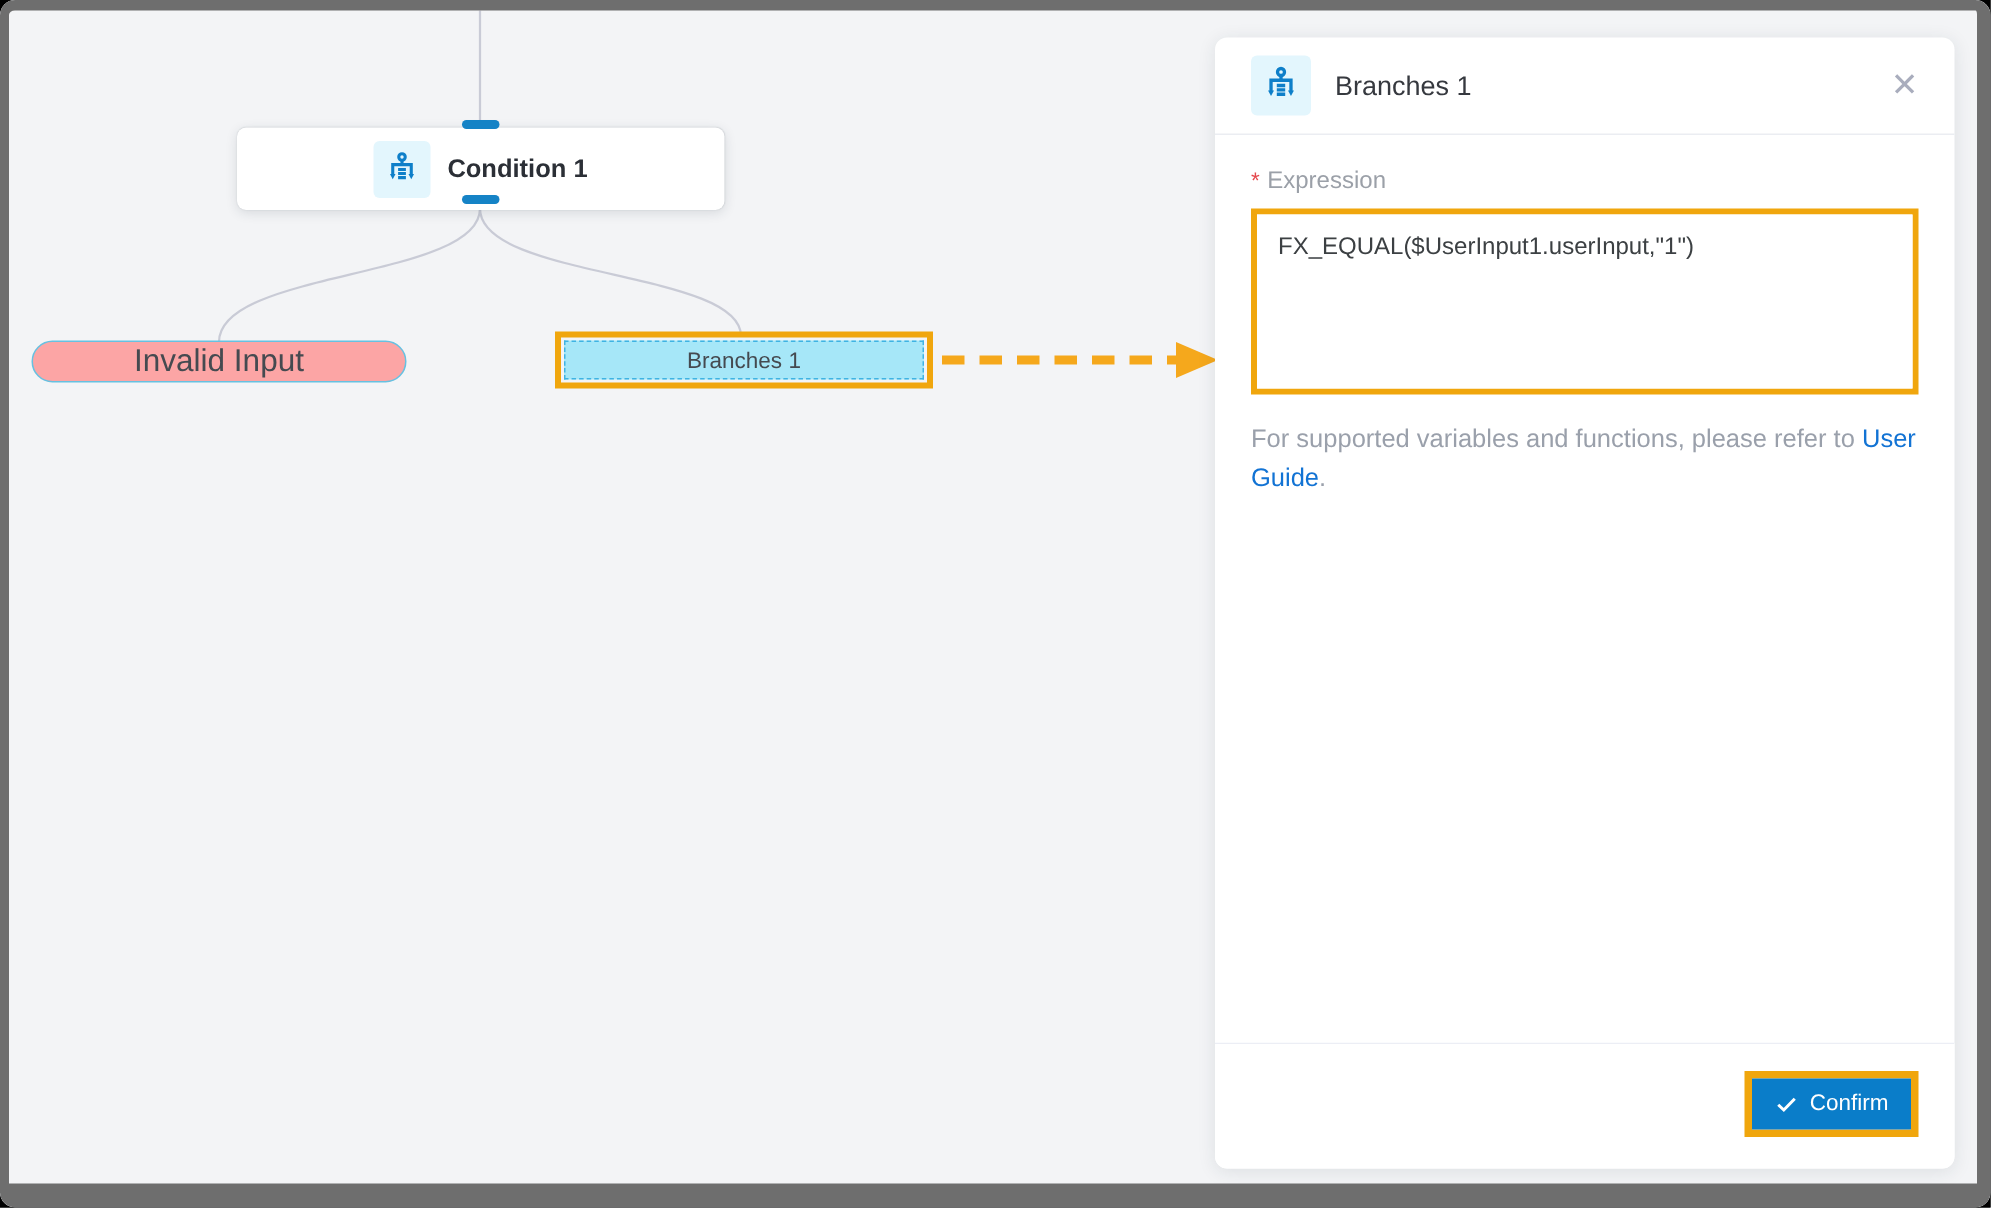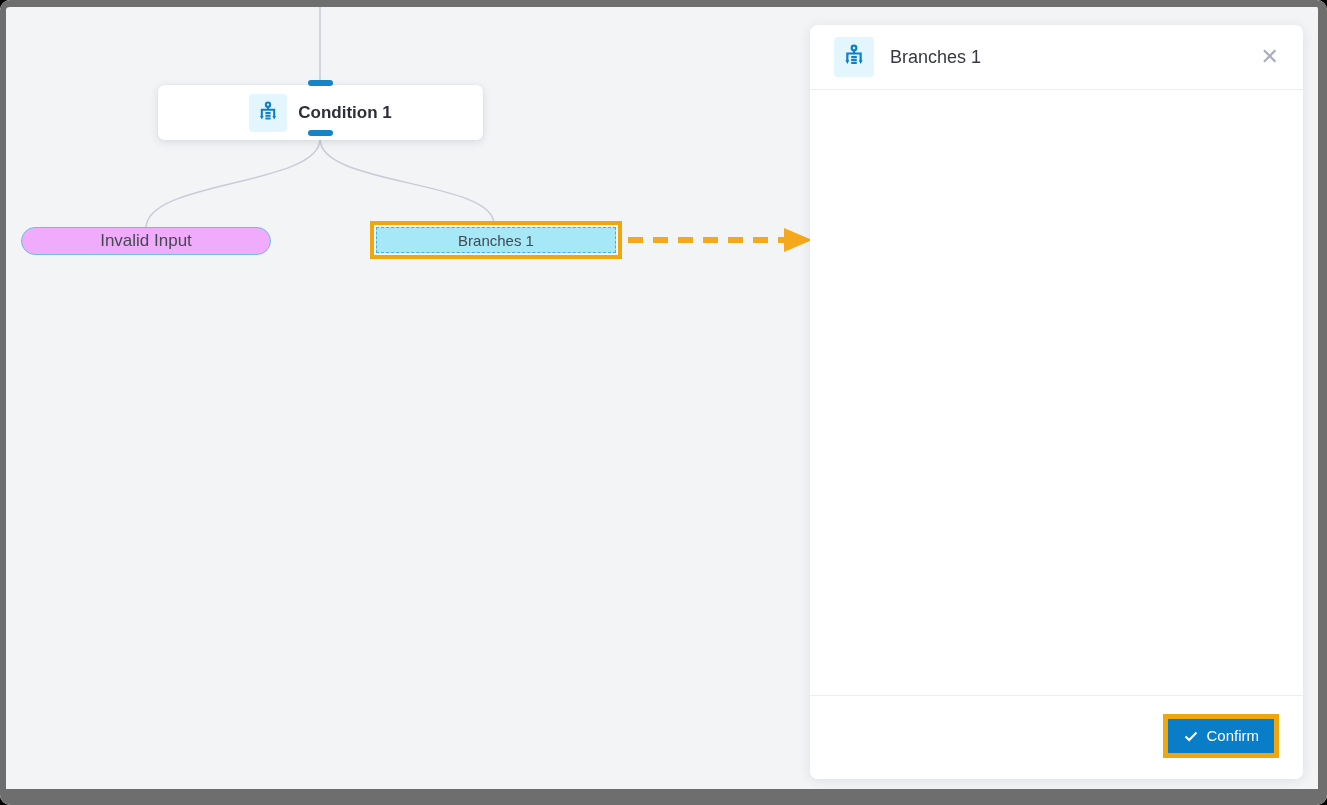--- a/index.html
+++ b/index.html
@@ -30,23 +30,23 @@
   }
   .condition-label { font-size:17px; font-weight:bold; color:#2b2f36; }
 
   .port {
     position:absolute; width:25px; height:6px; border-radius:3px;
     background:#1583c6; z-index:3;
   }
 
   .pill-node {
     position:absolute; left:21px; top:227px; width:250px; height:28px;
-    background:#f0abfc; border:1.5px solid #67c1e1; border-radius:14px;
+    background:#fca5a5; border:1.5px solid #67c1e1; border-radius:14px;
     display:flex; align-items:center; justify-content:center;
-    font-size:17px; color:#454a50; z-index:2;
+    font-size:21px; color:#454a50; z-index:2;
   }
 
   .annot-box {
     position:absolute; border:4px solid #f0a60d; z-index:4;
   }
   .branches-annot { left:370px; top:221px; width:252px; height:38px; padding:2px; }
   .branches-node {
     width:100%; height:100%; background:#a6e7f8; border:1px dashed #3fb3e3;
     display:flex; align-items:center; justify-content:center;
     font-size:15px; color:#454a50;
@@ -155,20 +155,34 @@
           <path d="M6.3 15.5 L6.3 9 L17.7 9 L17.7 15.5"></path>
           <path d="M9.6 12 L14.4 12 M9.6 14.5 L14.4 14.5 M9.6 17 L14.4 17"></path>
           <path d="M4.6 14.8 L6.3 18 L8 14.8" fill="#0e7fc9" stroke="none"></path>
           <path d="M16 14.8 L17.7 18 L19.4 14.8" fill="#0e7fc9" stroke="none"></path>
         </svg>
       </span>
       <span class="panel-title">Branches 1</span>
       <button class="panel-close">✕</button>
     </div>
 
+    <div class="panel-body">
+      <div class="field-label">
+        <span class="req-mark">*</span><span>Expression</span>
+      </div>
+
+      <div class="expr-annot">
+        <textarea class="expr-textarea" spellcheck="false" style="">FX_EQUAL($UserInput1.userInput,"1")</textarea>
+      </div>
+
+      <div class="help-text">
+        <span>For supported variables and functions, please refer to</span>
+        <a class="help-link">User Guide</a><span>.</span>
+      </div>
+    </div>
 
     <div class="panel-footer">
       <div class="confirm-annot">
         <button class="confirm-btn">
           <svg width="16" height="16" viewBox="0 0 16 16">
             <polyline points="2.5,8.5 6.2,12 13.5,4.5" fill="none" stroke="#fff" stroke-width="2"></polyline>
           </svg>
           <span>Confirm</span>
         </button>
       </div>

